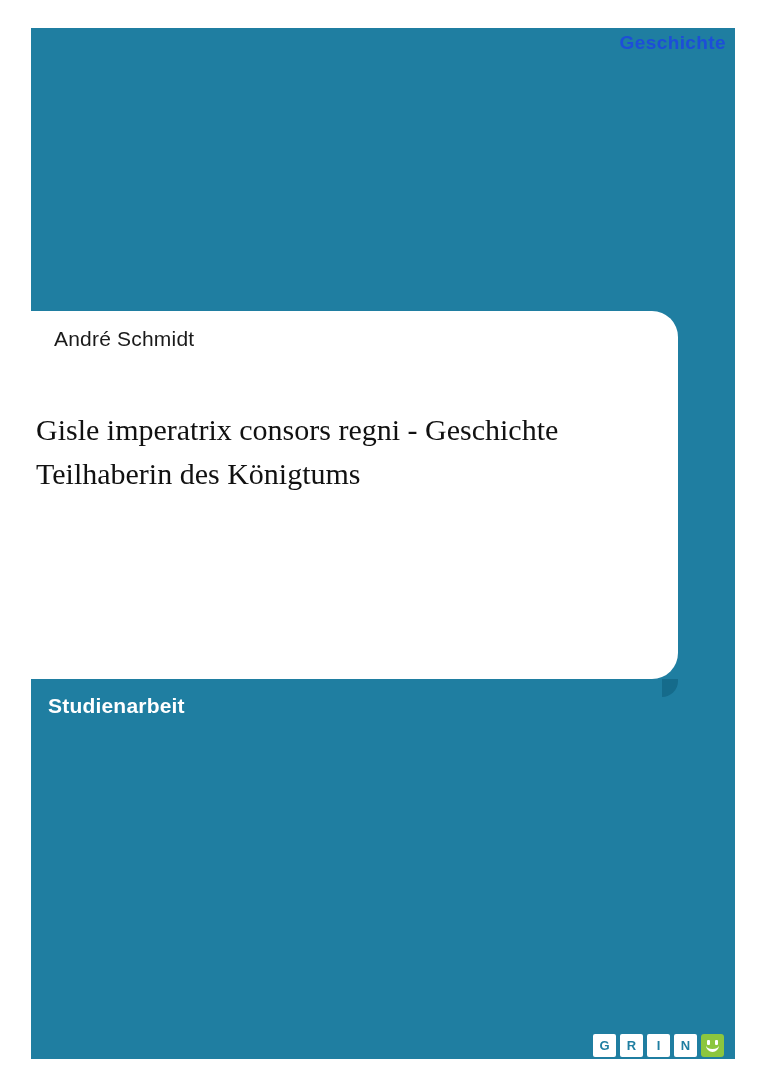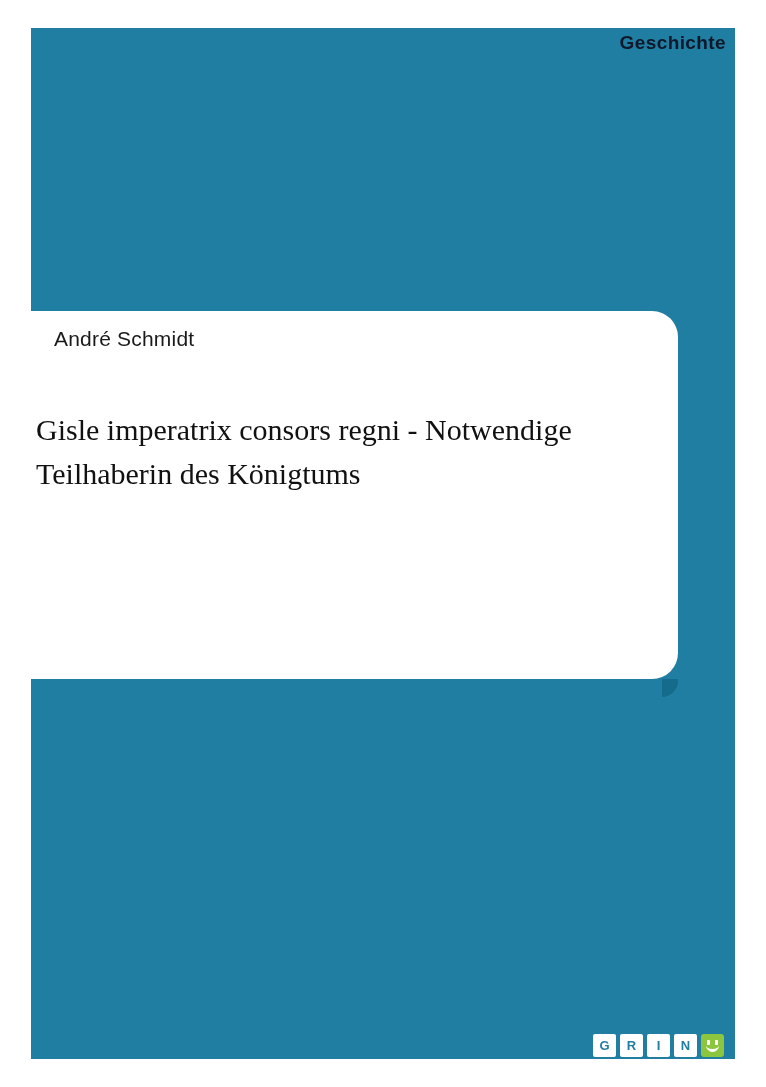--- a/index.html
+++ b/index.html
@@ -30,21 +30,21 @@
     width: 704px;
     height: 1031px;
     background: #1f7ea1;
   }
 
   
   .category {
     position: absolute;
     right: 40px;
     top: 32px;
-    color: #0f172a;
+    color: #1d4ed8;
     font-size: 19px;
     font-weight: bold;
     letter-spacing: 0.4px;
     font-family: "Liberation Sans", sans-serif;
     white-space: nowrap;
   }
 
   
   .paper {
     position: absolute;
@@ -86,21 +86,21 @@
     font-family: "Liberation Serif", serif;
     font-size: 30px;
     line-height: 44px;
     color: #111111;
     font-weight: normal;
   }
 
   .doctype {
     position: absolute;
     left: 48px;
-    top: 659px;
+    top: 694px;
     font-size: 21px;
     font-weight: bold;
     color: #ffffff;
     font-family: "Liberation Sans", sans-serif;
     letter-spacing: 0.2px;
   }
 
   
   .logo {
     position: absolute;
@@ -157,21 +157,21 @@
 
   <div class="cover-bg"></div>
 
   <div class="category">Geschichte</div>
 
   <div class="paper"></div>
   <div class="paper-shade"></div>
 
   <div class="author">André Schmidt</div>
 
-  <div class="title">Gisle imperatrix consors regni - Notwendige Teilhaberin des Königtums</div>
+  <div class="title">Gisle imperatrix consors regni - Geschichte Teilhaberin des Königtums</div>
 
   <div class="doctype">Studienarbeit</div>
 
   <div class="logo">
     <div class="logo-letter">G</div>
     <div class="logo-letter">R</div>
     <div class="logo-letter">I</div>
     <div class="logo-letter">N</div>
     <div class="logo-smiley">
       <span class="eye l"></span>

